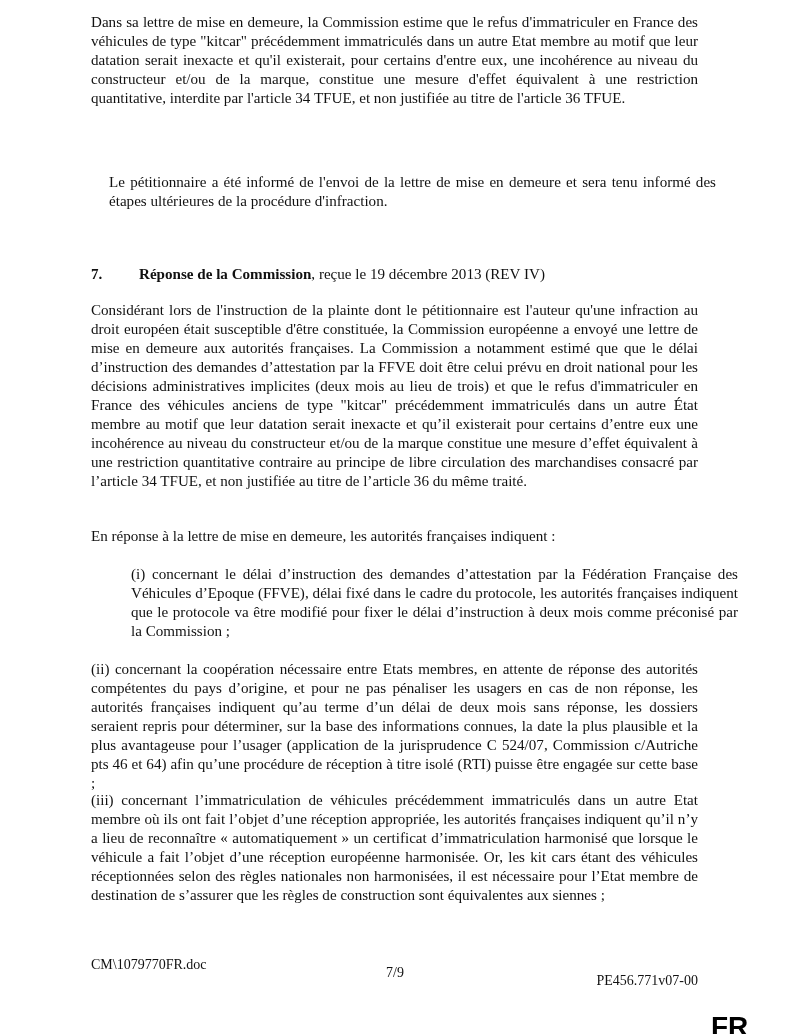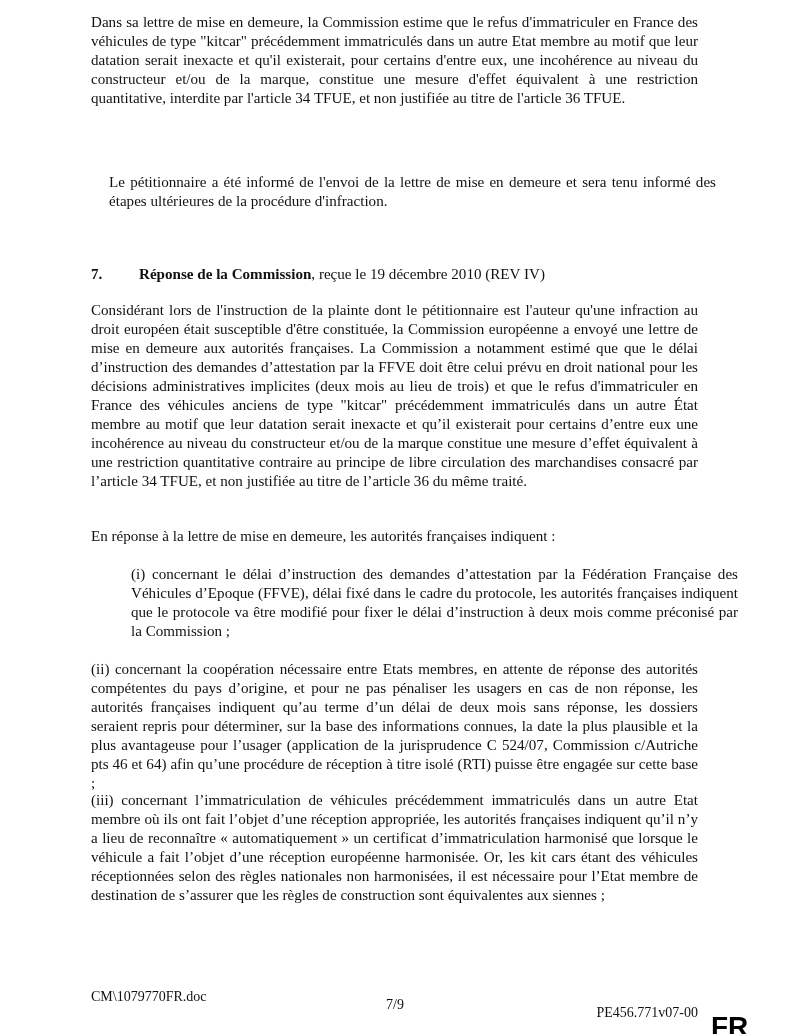--- a/index.html
+++ b/index.html
@@ -57,21 +57,20 @@
     .p6 { top: 660px; }
     .p7 { top: 791px; }
     .footer {
       position: absolute;
       top: 955px;
       left: 91px;
       width: 607px;
       height: 20px;
       font-size: 14px;
       line-height: 19px;
-      margin-top: 32px;
     }
     .footer .f-left { position: absolute; left: 0; top: 0; }
     .footer .f-center { position: absolute; left: 295px; top: 8px; }
     .footer .f-right { position: absolute; right: 0; top: 16px; }
     .lang-tag {
       position: absolute;
       left: 711px;
       top: 988px;
       font-family: "Liberation Sans", "DejaVu Sans", sans-serif;
       font-weight: bold;
@@ -84,21 +83,21 @@
 </head>
 <body>
 
 <div class="page">
 
   <p class="body-text p1">Dans sa lettre de mise en demeure, la Commission estime que le refus d'immatriculer en France des véhicules de type "kitcar" précédemment immatriculés dans un autre Etat membre au motif que leur datation serait inexacte et qu'il existerait, pour certains d'entre eux, une incohérence au niveau du constructeur et/ou de la marque, constitue une mesure d'effet équivalent à une restriction quantitative, interdite par l'article 34 TFUE, et non justifiée au titre de l'article 36 TFUE.</p>
 
   <p class="body-text p2">Le pétitionnaire a été informé de l'envoi de la lettre de mise en demeure et sera tenu informé des étapes ultérieures de la procédure d'infraction.</p>
 
   <div class="heading">
-    <span class="num">7.</span><span class="title-bold">Réponse de la Commission</span><span>, reçue le 19 décembre 2010 (REV IV)</span>
+    <span class="num">7.</span><span class="title-bold">Réponse de la Commission</span><span>, reçue le 19 décembre 2013 (REV IV)</span>
   </div>
 
   <p class="body-text p3">Considérant lors de l'instruction de la plainte dont le pétitionnaire est l'auteur qu'une infraction au droit européen était susceptible d'être constituée, la Commission européenne a envoyé une lettre de mise en demeure aux autorités françaises. La Commission a notamment estimé que que le délai d’instruction des demandes d’attestation par la FFVE doit être celui prévu en droit national pour les décisions administratives implicites (deux mois au lieu de trois) et que le refus d'immatriculer en France des véhicules anciens de type "kitcar" précédemment immatriculés dans un autre État membre au motif que leur datation serait inexacte et qu’il existerait pour certains d’entre eux une incohérence au niveau du constructeur et/ou de la marque constitue une mesure d’effet équivalent à une restriction quantitative contraire au principe de libre circulation des marchandises consacré par l’article 34 TFUE, et non justifiée au titre de l’article 36 du même traité.</p>
 
   <p class="body-text p4">En réponse à la lettre de mise en demeure, les autorités françaises indiquent :</p>
 
   <p class="body-text p5">(i) concernant le délai d’instruction des demandes d’attestation par la Fédération Française des Véhicules d’Epoque (FFVE), délai fixé dans le cadre du protocole, les autorités françaises indiquent que le protocole va être modifié pour fixer le délai d’instruction à deux mois comme préconisé par la Commission ;</p>
 
   <p class="body-text p6">(ii) concernant la coopération nécessaire entre Etats membres, en attente de réponse des autorités compétentes du pays d’origine, et pour ne pas pénaliser les usagers en cas de non réponse, les autorités françaises indiquent qu’au terme d’un délai de deux mois sans réponse, les dossiers seraient repris pour déterminer, sur la base des informations connues, la date la plus plausible et la plus avantageuse pour l’usager (application de la jurisprudence C 524/07, Commission c/Autriche pts 46 et 64) afin qu’une procédure de réception à titre isolé (RTI) puisse être engagée sur cette base ;</p>
 

